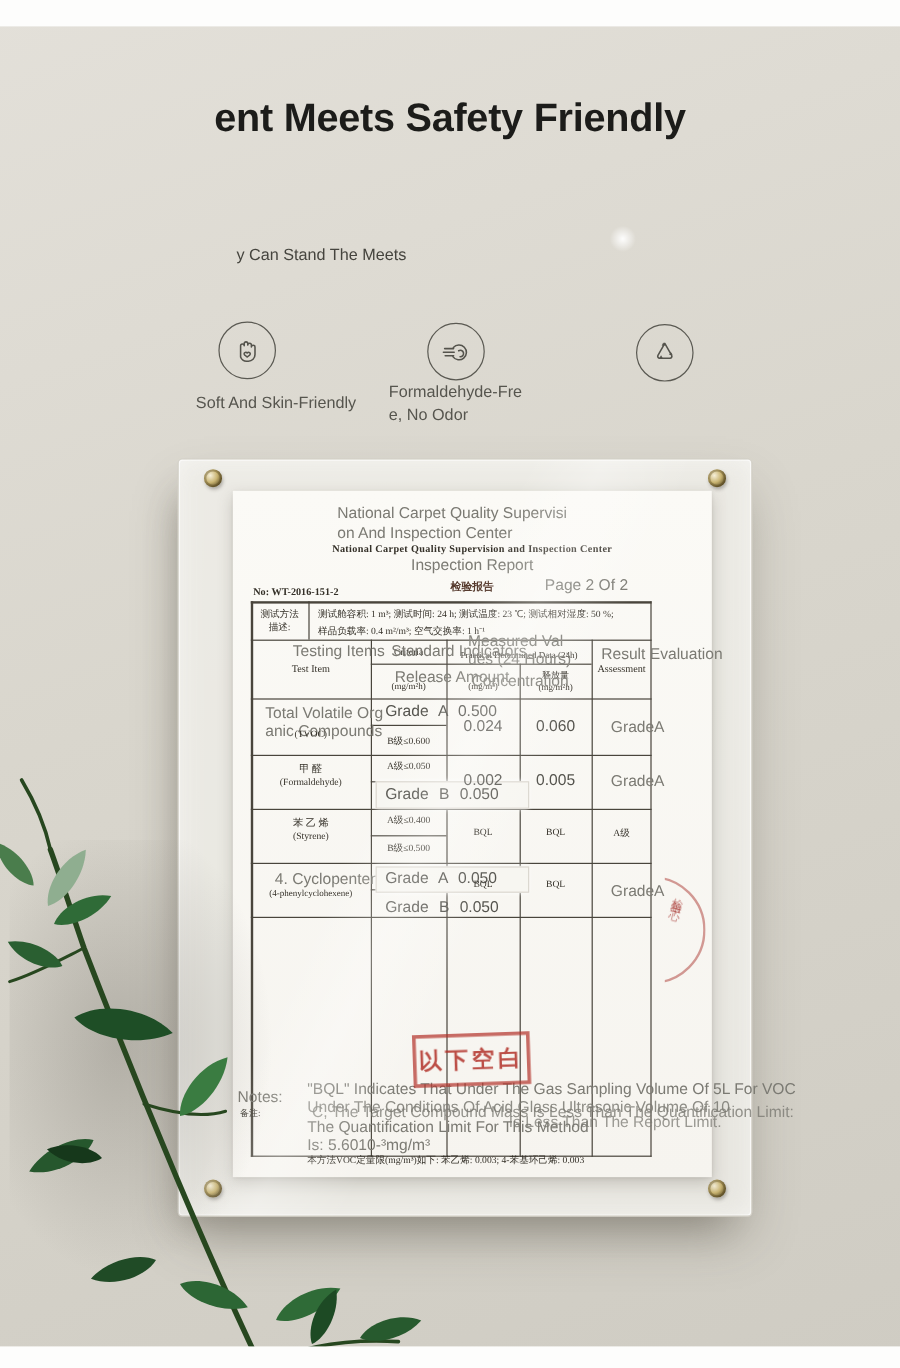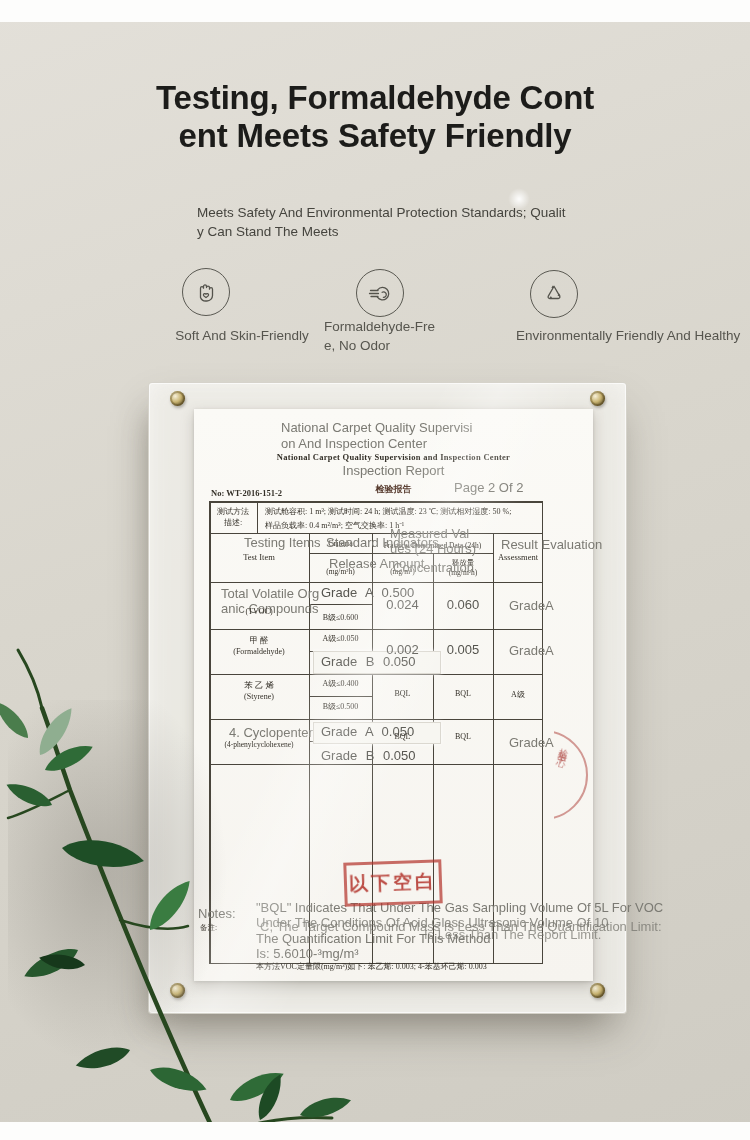--- a/index.html
+++ b/index.html
@@ -60,25 +60,23 @@
   .plant{position:absolute;left:0;top:620px;z-index:40;pointer-events:none;}
 </style>
 </head>
 <body>
 
 <div class="page">
 
   <div class="strip" style="top:0;height:22px;"></div>
 
   <div class="title">
-    <div> Testing, Formaldehyde Cont</div>
     <div>ent Meets Safety Friendly</div>
   </div>
   <div class="subtitle">
-    <div>Meets Safety And Environmental Protection Standards; Qualit</div>
     <div>y Can Stand The Meets</div>
   </div>
   <div class="sparkle"></div>
 
   <div class="circle" style="left:182px;top:268px;">
     <svg width="28" height="28" viewBox="0 0 28 28">
       <g stroke="#54534c" stroke-width="1.3" fill="none" stroke-linecap="round" stroke-linejoin="round">
         <path d="M8.5 19.5 V10.2 a1.5 1.5 0 0 1 3 0 V8.4 a1.5 1.5 0 0 1 3 0 v1.2 a1.5 1.5 0 0 1 3 0 v1.6 a1.5 1.5 0 0 1 3 0 v6.3 a5.5 5.5 0 0 1 -5.5 5.5 h-1 a5.5 5.5 0 0 1 -5.5 -3.5 z"></path>
         <path d="M14 16.2 c-.9 -1.1 -2.6 -.5 -2.6 .7 0 1 1.4 1.8 2.6 2.6 1.2 -.8 2.6 -1.6 2.6 -2.6 0 -1.2 -1.7 -1.8 -2.6 -.7 z"></path>
       </g>
@@ -98,29 +96,26 @@
       <g stroke="#54534c" stroke-width="1.3" fill="none" stroke-linejoin="round">
         <path d="M14 6.2 l5.7 9.9 a1.6 1.6 0 0 1 -1.4 2.4 H9.7 a1.6 1.6 0 0 1 -1.4 -2.4 L14 6.2 Z"></path>
       </g>
       <g fill="#54534c" stroke="none">
         <path d="M11.4 8.1 l1.3 -2.6 1.5 2.5 z"></path>
         <path d="M18.9 13.2 l1.6 2.5 -2.9 .2 z"></path>
         <path d="M12.3 18.6 l-2.9 -.1 1.5 -2.5 z"></path>
       </g>
     </svg>
   </div>
-  <div class="feat-label" style="left:162px;top:327px;width:160px;text-align:center;">
+  <div class="feat-label" style="left:150px;top:327px;width:160px;text-align:center;">
     <div>Soft And Skin-Friendly</div>
   </div>
   <div class="feat-label" style="left:324px;top:318px;">
     <div>Formaldehyde-Fre</div>
     <div>e, No Odor</div>
-  </div>
-  <div class="feat-label" style="left:516px;top:327px;white-space:nowrap;">
-    <div>Environmentally Friendly And Healthy</div>
   </div>
 
   <div class="frame">
     <div class="screw" style="left:21px;top:8px;"></div>
     <div class="screw" style="left:441px;top:8px;"></div>
     <div class="screw" style="left:21px;top:600px;"></div>
     <div class="screw" style="left:441px;top:600px;"></div>
 
     <div class="paper">
 

